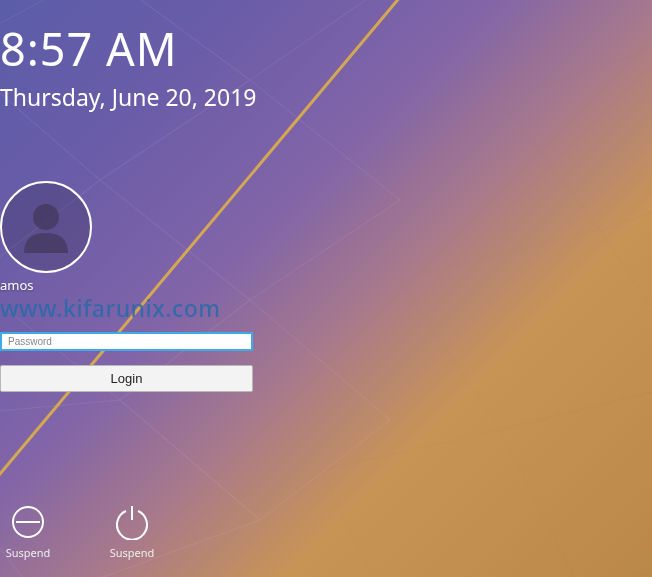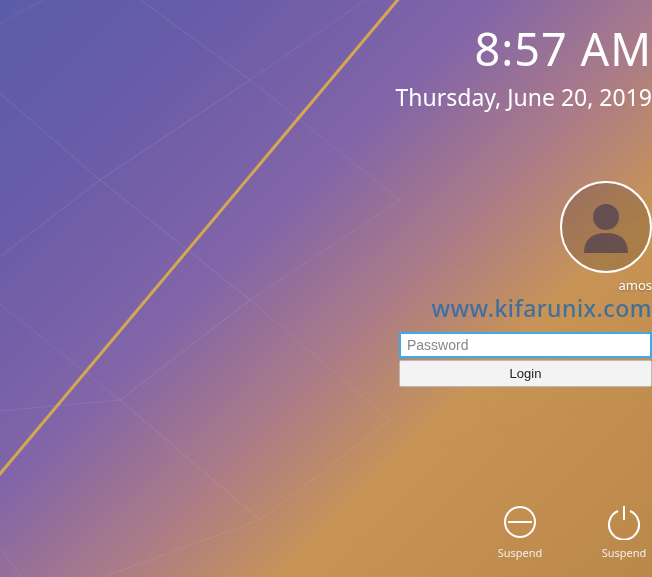--- a/index.html
+++ b/index.html
@@ -28,21 +28,21 @@
       left: 480px;
       z-index: 1;
     }
     .content {
       position: relative;
       z-index: 2;
       width: 100%;
       height: 100%;
       display: flex;
       flex-direction: column;
-      align-items: flex-end;
+      align-items: flex-start;
       color: #fff;
     }
     .clock-time {
       font-size: 45px;
       font-weight: 400;
       margin-top: 18px;
       letter-spacing: 1px;
     }
     .clock-date {
       font-size: 23px;
@@ -73,36 +73,36 @@
       position: absolute;
       top: 292px;
       font-size: 23px;
       color: #2a6aa8;
       font-weight: 500;
       opacity: 0.85;
       letter-spacing: 0.5px;
     }
     .password-input {
       width: 253px;
-      height: 26px;
+      height: 19px;
       margin-top: 38px;
       border: 2px solid #3daae9;
       background: #fff;
       color: #888;
-      font-size: 14px;
+      font-size: 10px;
       padding: 0 6px;
       outline: none;
     }
     .password-input::placeholder {
       color: #888;
     }
     .login-button {
       width: 253px;
       height: 27px;
-      margin-top: 2px;
+      margin-top: 14px;
       background: #f3f3f3;
       border: 1px solid #b8b8b8;
       border-radius: 2px;
       font-size: 13px;
       color: #222;
       cursor: pointer;
     }
     .bottom-actions {
       position: absolute;
       bottom: 18px;

